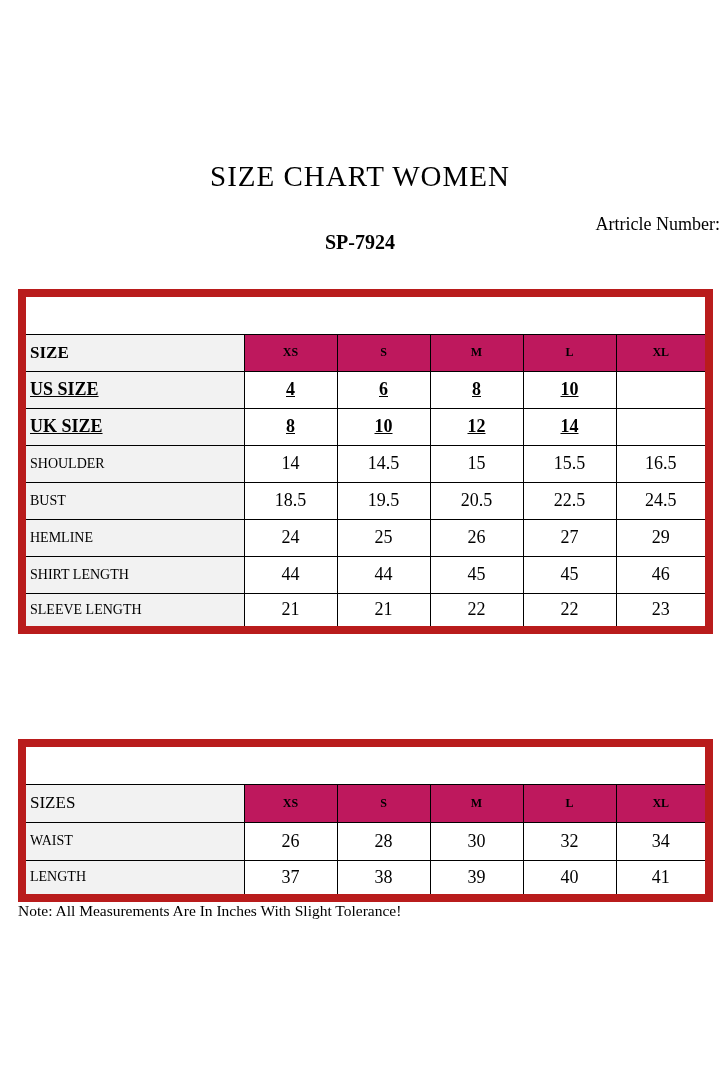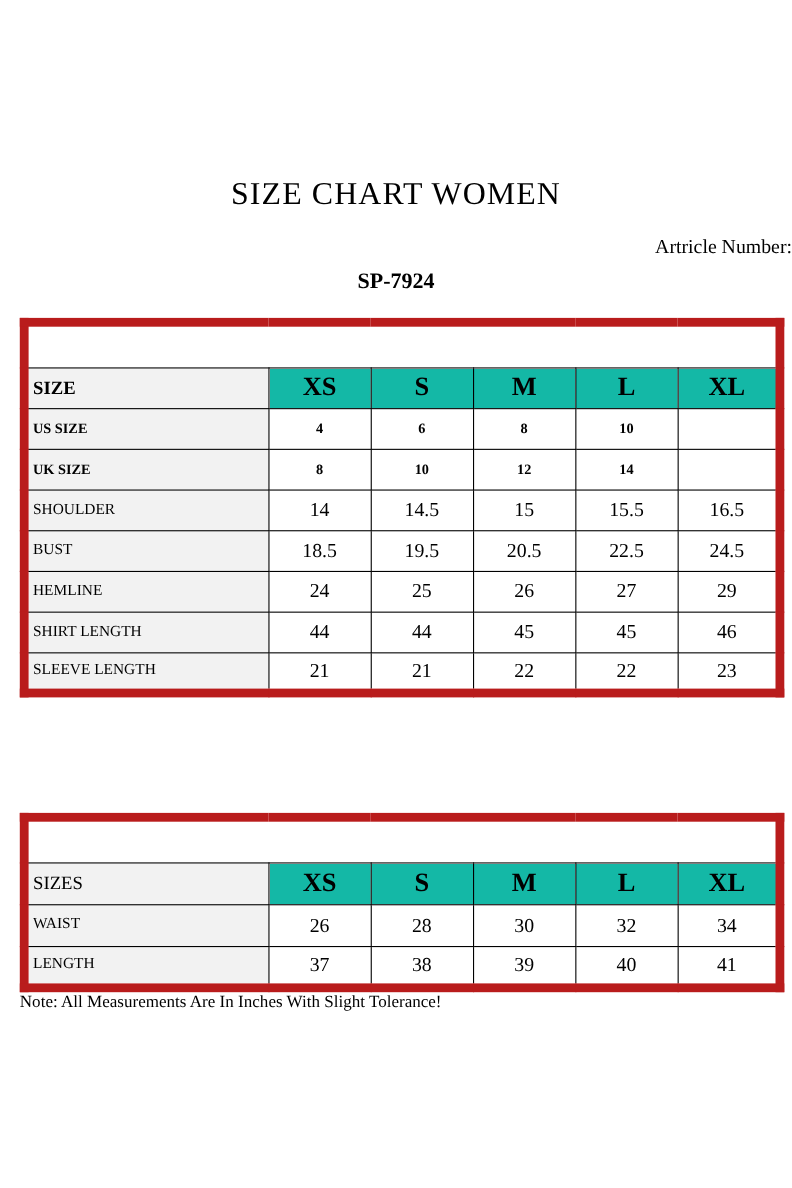--- a/index.html
+++ b/index.html
@@ -14,21 +14,21 @@
   .page-title {
     position: absolute; top: 160px; left: 0; width: 720px;
     text-align: center;
     font-size: 29px; font-weight: 400; letter-spacing: 1px;
   }
   .article-label {
     position: absolute; top: 214px; left: 0; width: 720px;
     text-align: right; font-size: 18px;
   }
   .article-number {
-    position: absolute; top: 245px; left: 0; width: 720px;
+    position: absolute; top: 231px; left: 0; width: 720px;
     text-align: center; font-size: 20px; font-weight: bold;
   }
   table.chart {
     position: absolute; left: 18px; width: 687px;
     border-collapse: collapse; table-layout: fixed;
     border: 8px solid #b91c1c;
   }
   table.shirt { top: 289px; }
   table.trouser { top: 739px; }
   td.band {
@@ -45,25 +45,25 @@
     overflow: hidden; white-space: nowrap;
   }
   table.shirt tr.data td { height: 37px; }
   table.trouser tr.data td { height: 38px; }
   td.lbl {
     text-align: left !important;
     padding-left: 4px;
     background: #f2f2f2 !important;
   }
   
-  tr.r-header td { background: #14b8a6; font-weight: bold; font-size: 24px; }
+  tr.r-header td { background: #be185d; font-weight: bold; font-size: 12px; }
   tr.r-header td.lbl { font-size: 17px; }
   table.trouser tr.r-header td.lbl { font-weight: 400; }
   
-  tr.r-bold td { font-weight: bold; font-size: 13px; }
+  tr.r-bold td { font-weight: bold; font-size: 18px; text-decoration: underline; }
   
   tr.r-normal td { font-size: 18px; }
   tr.r-normal td.lbl { font-size: 14px; font-weight: 400; }
   .note {
     position: absolute; top: 902px; left: 18px; width: 690px;
     font-size: 15.5px; text-align: left;
   }
 </style>
 </head>
 <body>

